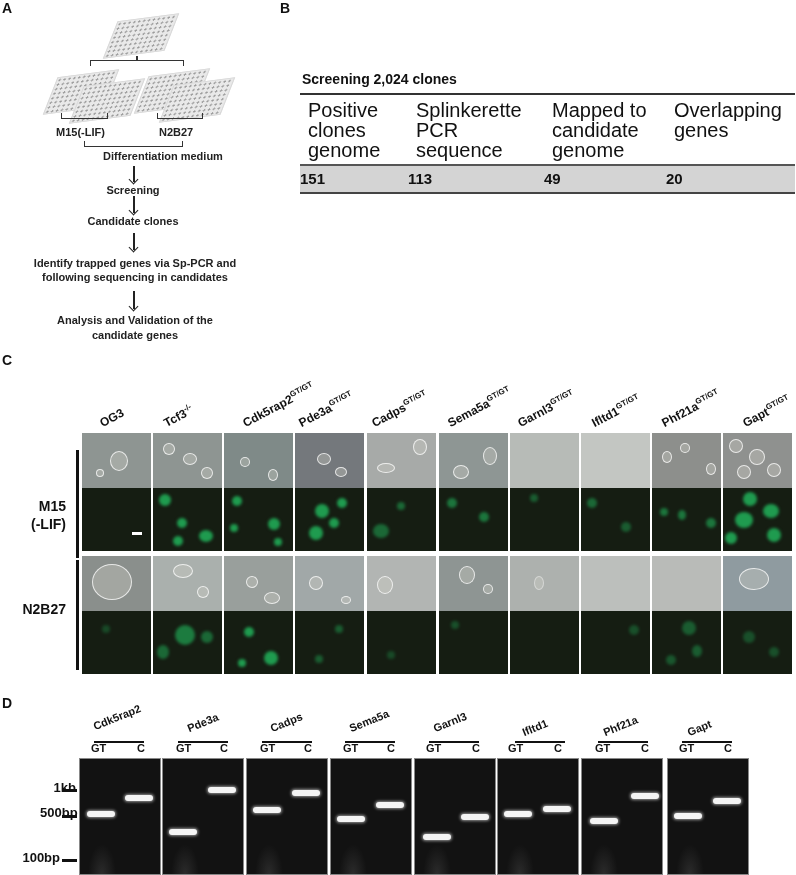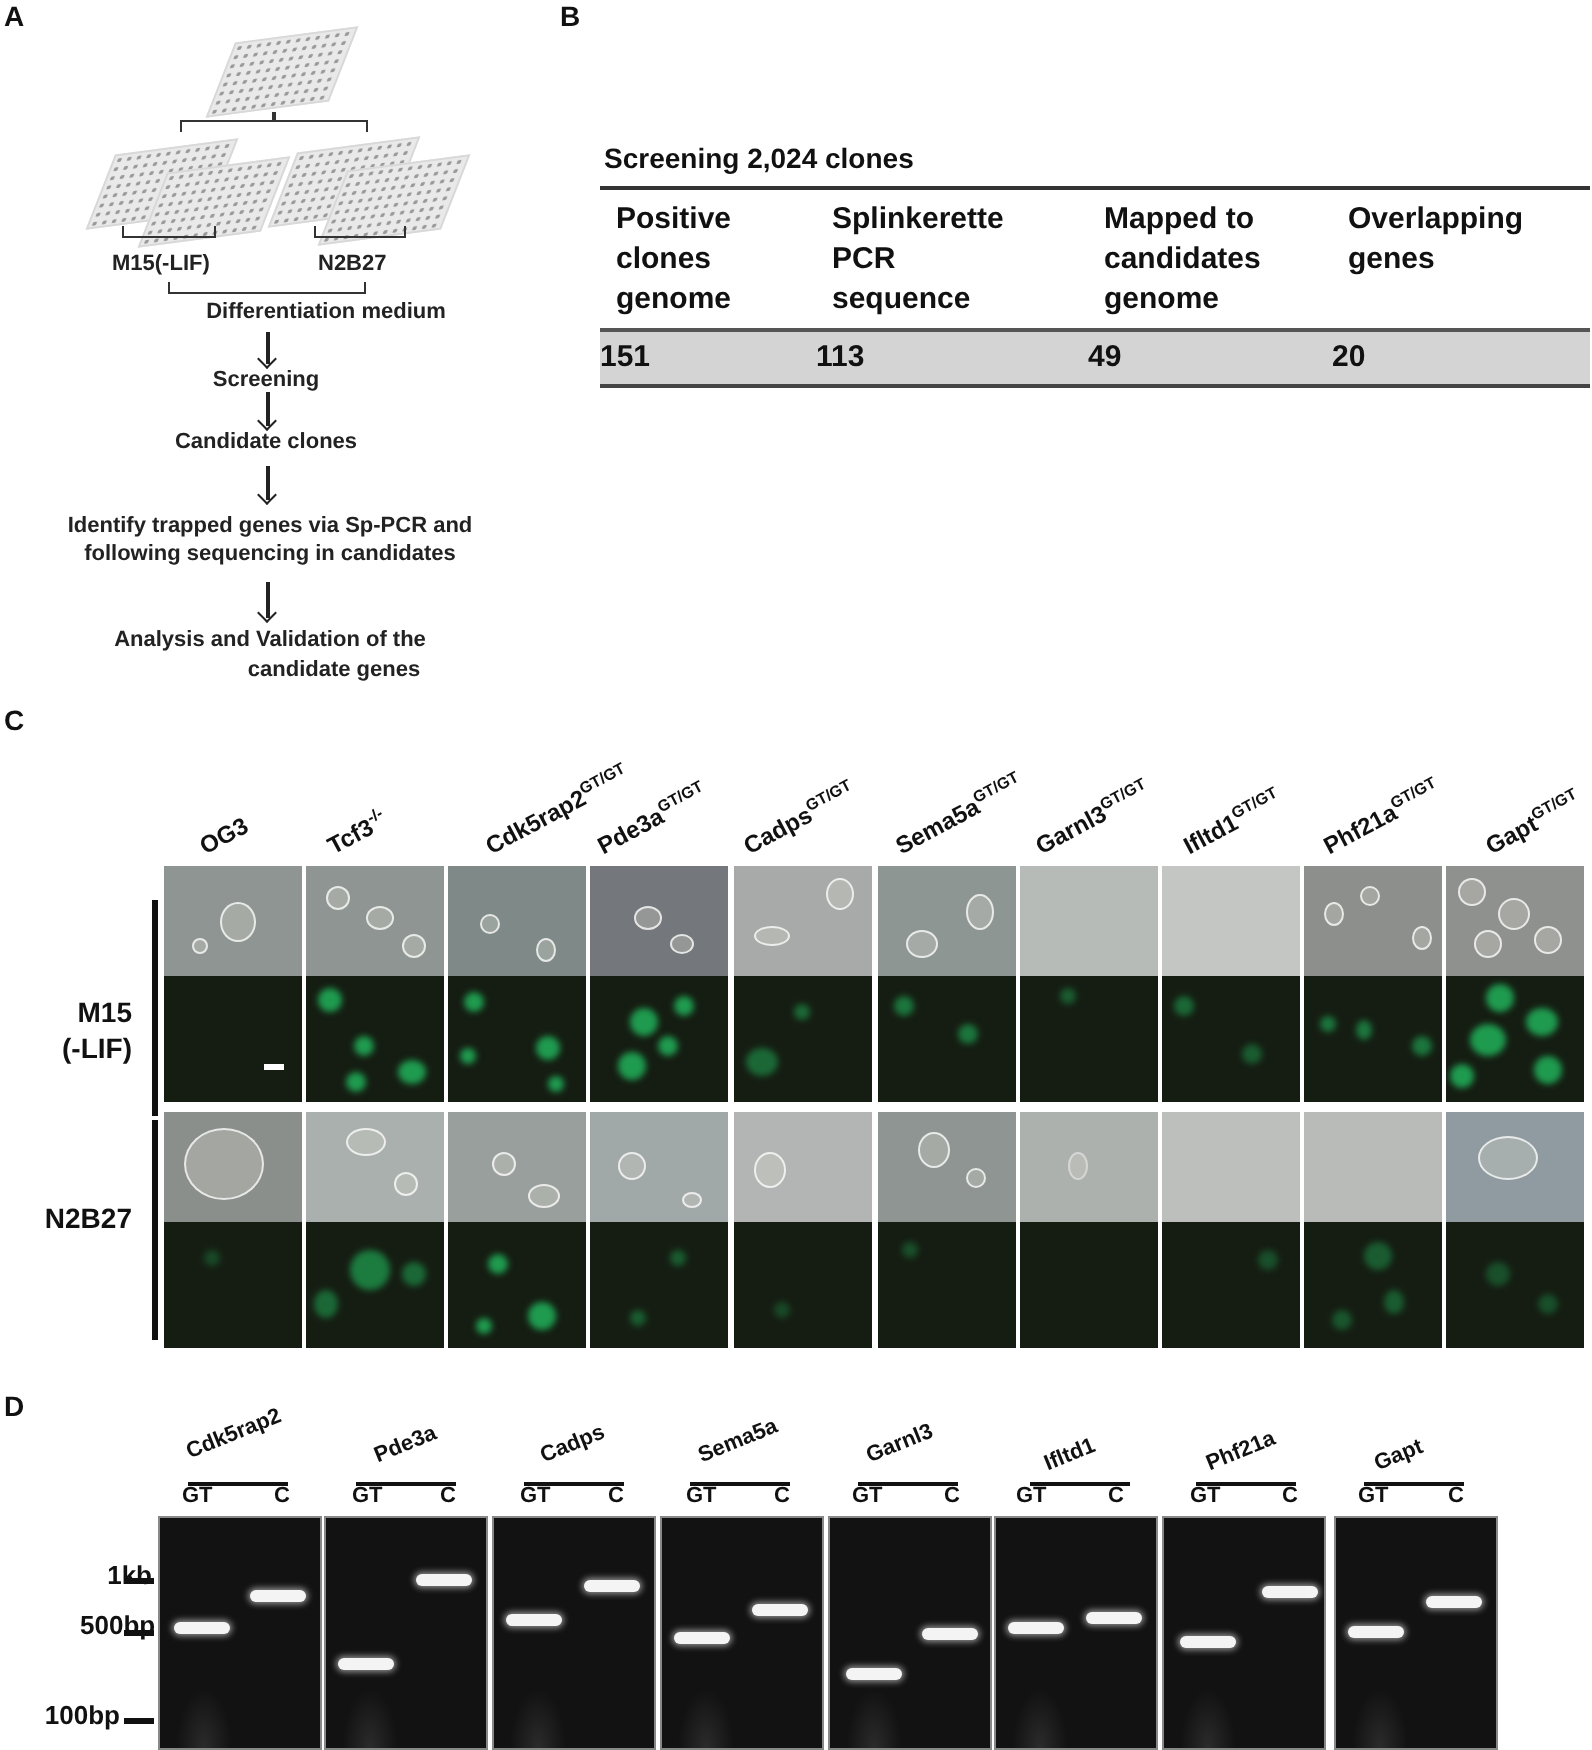--- a/index.html
+++ b/index.html
@@ -19,21 +19,21 @@
   .bracket-up { position: absolute; border: 1.5px solid #333; border-bottom: none; height: 6px; }
   .tick { position: absolute; width: 1.5px; height: 5px; background: #333; }
   .flow-text { position: absolute; font-size: 11px; font-weight: bold; text-align: center; white-space: nowrap; color: #222; }
   .arrow { position: absolute; width: 1.5px; background: #222; }
   .arrow::after { content: ""; position: absolute; left: -3.5px; bottom: -1px; width: 6px; height: 6px;
                   border-right: 1.5px solid #222; border-bottom: 1.5px solid #222; transform: rotate(45deg); }
 
   
   .tbl-title { font-size: 14px; font-weight: bold; }
   table.screen { position: absolute; left: 300px; top: 93px; width: 495px; border-collapse: collapse; }
-  table.screen th { font-size: 15px; font-weight: bold; text-align: left; vertical-align: top;
+  table.screen th { font-size: 20px; font-weight: normal; text-align: left; vertical-align: top;
                     padding: 5px 8px 4px 8px; line-height: 20px; }
   table.screen thead tr { border-top: 2px solid #333; }
   table.screen tbody tr { background: #d4d4d4; border-top: 2px solid #555; border-bottom: 2px solid #444; }
   table.screen td { font-size: 15px; font-weight: bold; text-align: left; padding: 3px 0; line-height: 20px; }
 
   
   .col-label { position: absolute; font-size: 12px; font-weight: bold; white-space: nowrap;
                transform-origin: left bottom; transform: rotate(-28deg); }
   .col-label sup { font-size: 8px; }
   .row-label { position: absolute; font-size: 14px; font-weight: bold; text-align: right; line-height: 18px; }
@@ -88,42 +88,42 @@
 
   <div class="arrow" style="left:133px;top:166px;height:16px;"></div>
   <div class="flow-text" style="left:0;width:266px;top:184px;">Screening</div>
   <div class="arrow" style="left:133px;top:196px;height:17px;"></div>
   <div class="flow-text" style="left:0;width:266px;top:215px;">Candidate clones</div>
   <div class="arrow" style="left:133px;top:233px;height:17px;"></div>
   <div class="flow-text" style="left:0;width:270px;top:257px;">Identify trapped genes via Sp-PCR and</div>
   <div class="flow-text" style="left:0;width:270px;top:271px;">following sequencing in candidates</div>
   <div class="arrow" style="left:133px;top:291px;height:18px;"></div>
   <div class="flow-text" style="left:0;width:270px;top:314px;">Analysis and Validation of the</div>
-  <div class="flow-text" style="left:0;width:270px;top:329px;margin-left:32px;">candidate genes</div>
+  <div class="flow-text" style="left:0;width:270px;top:329px;">candidate genes</div>
 </div>
 
 <div class="abs panel-letter" style="left:280px;top:0px;">B</div>
 <div class="abs tbl-title" style="left:302px;top:71px;">Screening 2,024 clones</div>
 
 <table class="screen">
   <thead>
     <tr>
       <th style="width:108px;">
         <div>Positive</div>
         <div>clones</div>
         <div>genome</div>
       </th>
       <th style="width:136px;">
         <div>Splinkerette</div>
         <div>PCR</div>
         <div>sequence</div>
       </th>
       <th style="width:122px;">
         <div>Mapped to</div>
-        <div>candidates</div>
+        <div>candidate</div>
         <div>genome</div>
       </th>
       <th>
         <div>Overlapping</div>
         <div>genes</div>
       </th>
     </tr>
   </thead>
   <tbody>
     <tr>

